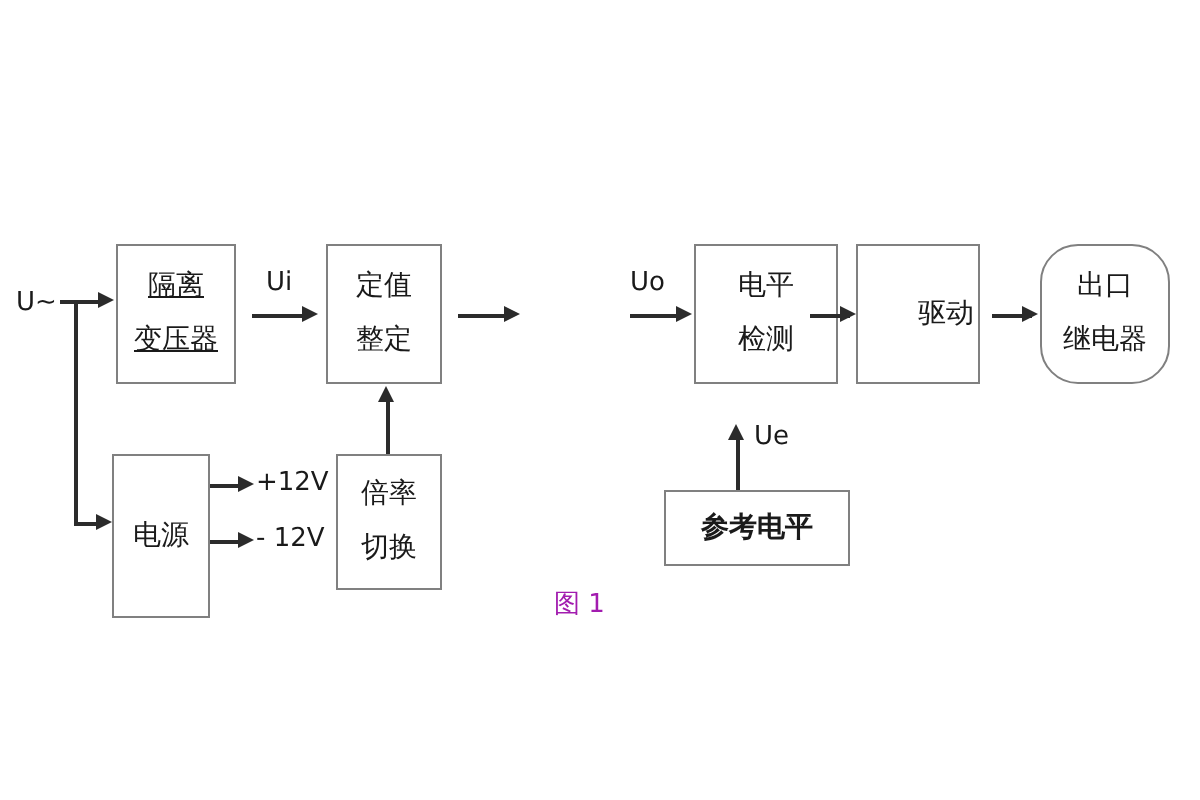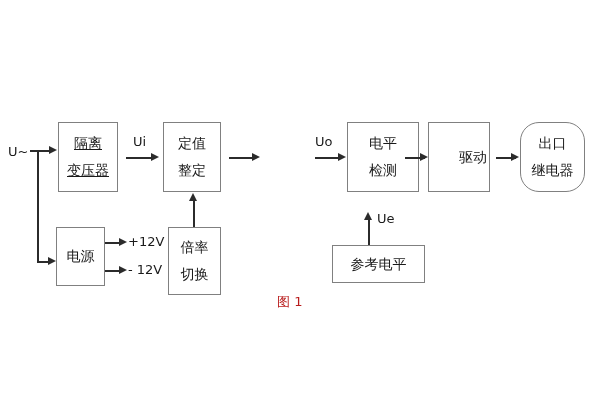--- a/index.html
+++ b/index.html
@@ -55,21 +55,21 @@
     border-bottom: 8px solid #2b2b2b;
   }
   .label {
     position: absolute;
     color: #1a1a1a;
     font-size: 13px;
     white-space: nowrap;
   }
   .caption {
     position: absolute;
-    color: #b91c1c;
+    color: #a21caf;
     font-size: 13px;
     white-space: nowrap;
   }
   .sig-label {
     position: absolute;
     color: #1a1a1a;
     font-size: 13px;
     white-space: nowrap;
   }
 </style>
@@ -122,40 +122,40 @@
   </div>
 
   <div class="wire wire-h" style="left:496px; top:157px; width:20px;"></div>
   <div class="arrowhead arrow-right" style="left:511px; top:153px;"></div>
 
   <div class="block" style="left:520px; top:122px; width:65px; height:70px;border-radius:19px;">
     <span class="ln">出口</span>
     <span class="ln">继电器</span>
   </div>
 
-  <div class="block" style="left:56px; top:227px; width:49px; height:59px;">
+  <div class="block" style="left:56px; top:227px; width:49px; height:82px;">
     <span class="ln">电源</span>
   </div>
 
   <div class="wire wire-h" style="left:105px; top:242px; width:18px;"></div>
   <div class="arrowhead arrow-right" style="left:119px; top:238px;"></div>
   <div class="sig-label" style="left:128px; top:234px;">+12V</div>
 
   <div class="wire wire-h" style="left:105px; top:270px; width:18px;"></div>
   <div class="arrowhead arrow-right" style="left:119px; top:266px;"></div>
   <div class="sig-label" style="left:128px; top:262px;">- 12V</div>
 
   <div class="block" style="left:168px; top:227px; width:53px; height:68px;">
     <span class="ln">倍率</span>
     <span class="ln">切换</span>
   </div>
   <div class="wire wire-v" style="left:193px; top:200px; height:27px;"></div>
   <div class="arrowhead arrow-up" style="left:189px; top:193px;"></div>
 
-  <div class="block" style="left:332px; top:245px; width:93px; height:38px;">
+  <div class="block" style="left:332px; top:245px; width:93px; height:38px;font-weight:bold;">
     <span class="ln">参考电平</span>
   </div>
   <div class="wire wire-v" style="left:368px; top:219px; height:26px;"></div>
   <div class="arrowhead arrow-up" style="left:364px; top:212px;"></div>
   <div class="sig-label" style="left:377px; top:211px;">Ue</div>
 
   <div class="caption" style="left:277px; top:293px;">图 1</div>
 
 </div>
 

